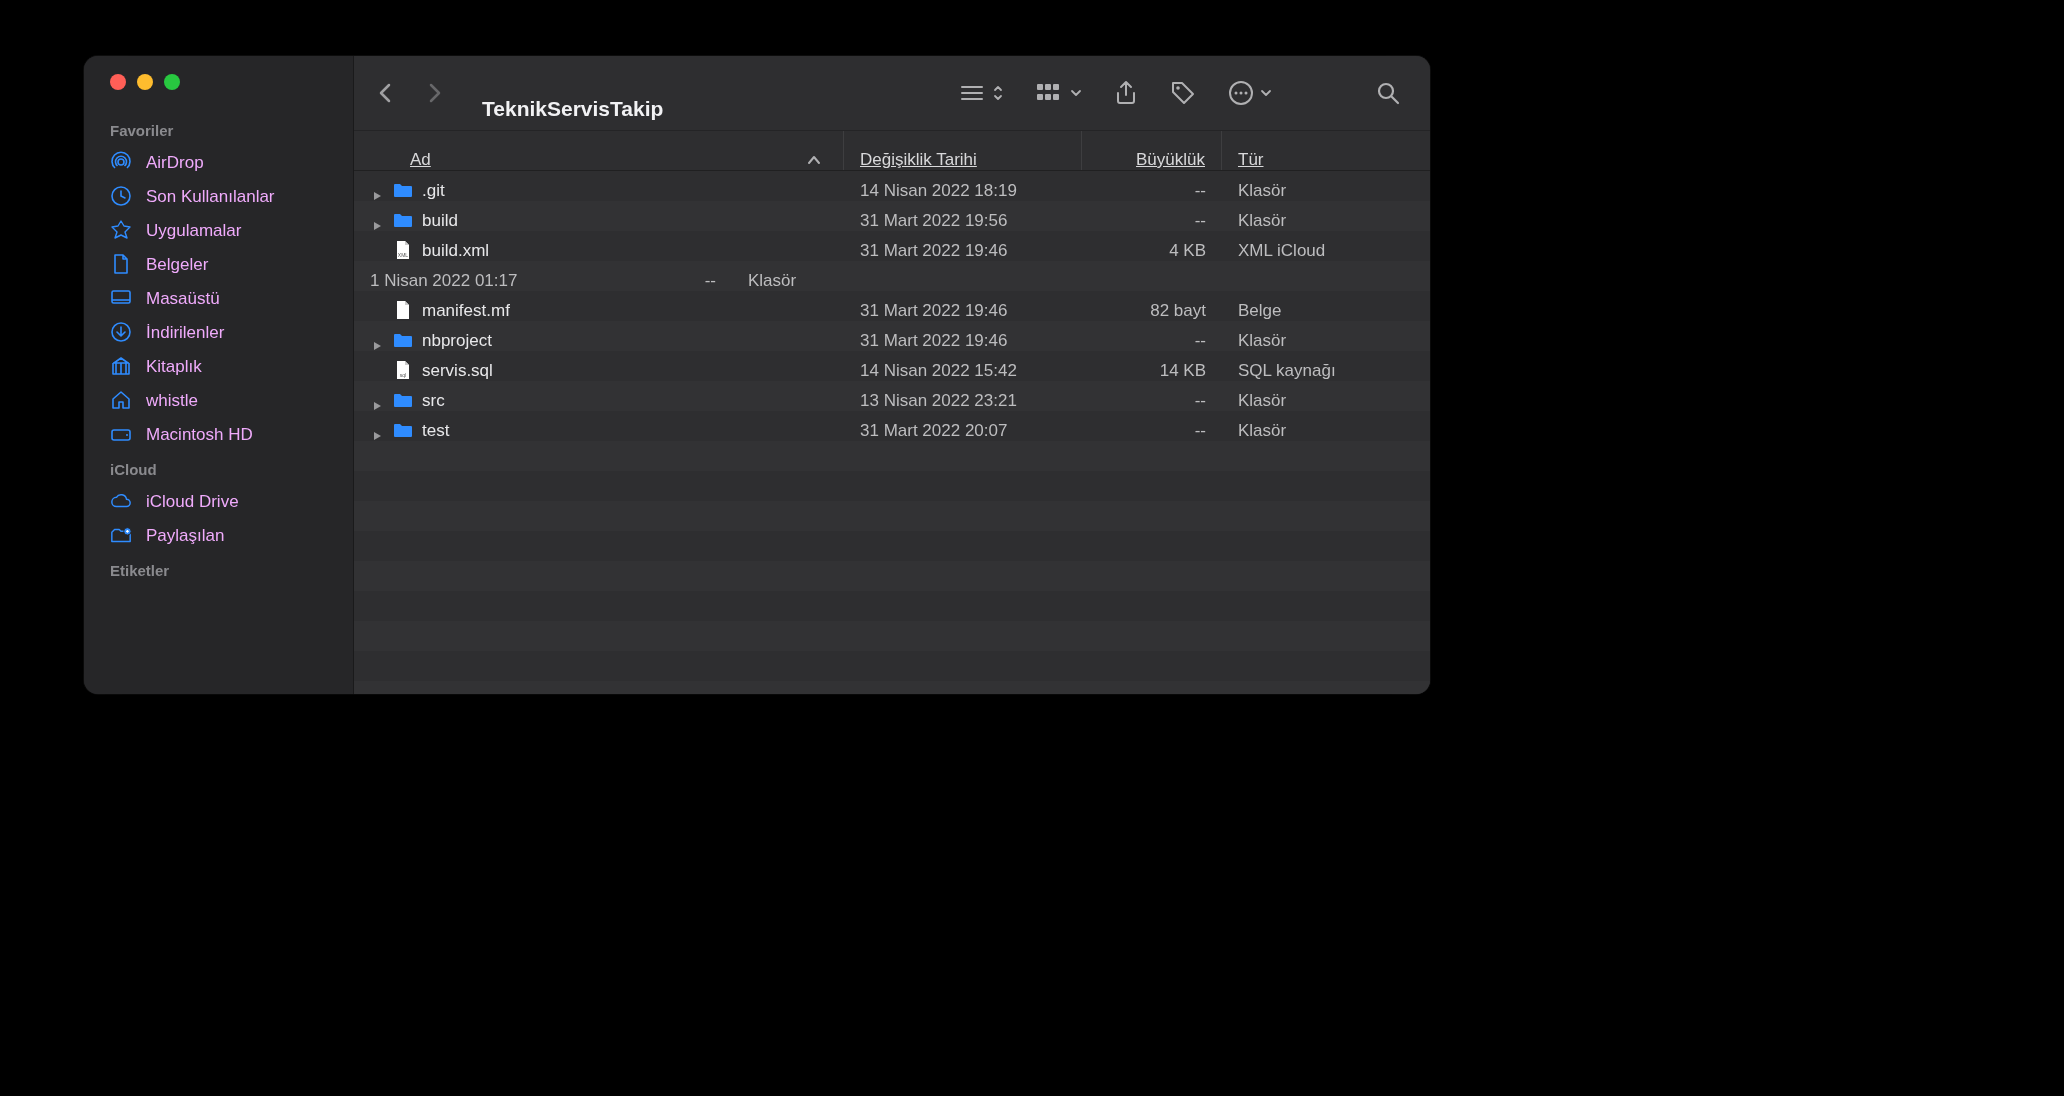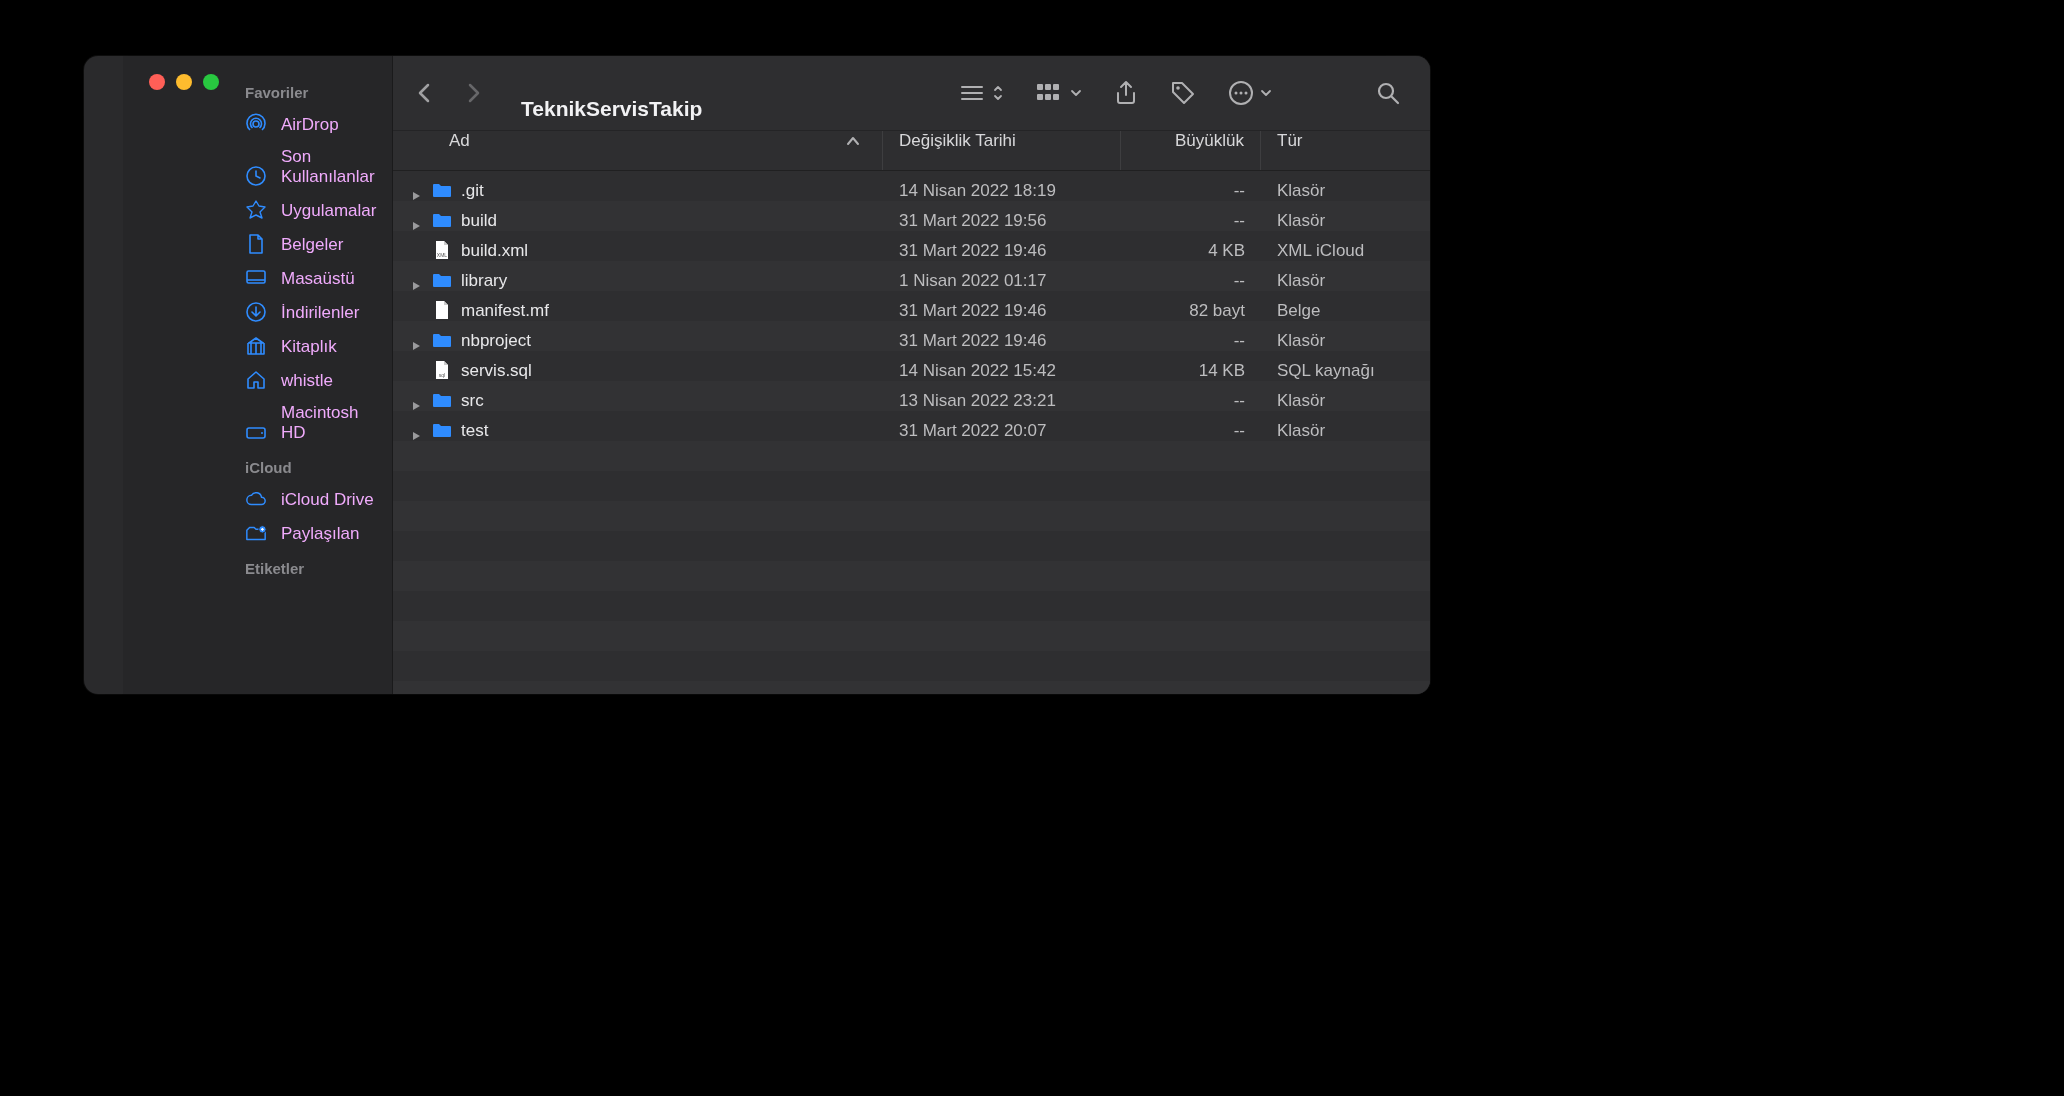--- a/index.html
+++ b/index.html
@@ -28,21 +28,21 @@
       overflow: hidden;
       display: flex;
       box-shadow: 0 20px 60px rgba(0,0,0,0.6), 0 0 0 1px rgba(255,255,255,0.06);
     }
     .sidebar {
       width: 270px;
       background: rgba(38,38,40,0.95);
       border-right: 1px solid rgba(0,0,0,0.3);
       padding-top: 18px;
       display: flex;
-      margin-left: 39px;
+      flex-direction: column;
     }
     .traffic-lights {
       display: flex;
       gap: 11px;
       padding-left: 26px;
       padding-bottom: 22px;
     }
     .traffic-light {
       width: 16px;
       height: 16px;
@@ -129,23 +129,24 @@
       height: 40px;
       align-items: center;
       border-bottom: 1px solid rgba(0,0,0,0.3);
       font-size: 17px;
       color: #d8d8da;
       background: #2e2e30;
     }
     .col {
       padding: 0 16px;
       display: flex;
-      align-items: flex-start;
+      align-items: flex-end;
       border-right: 1px solid rgba(255,255,255,0.08);
       height: 100%;
+      text-decoration: underline;
     }
     .col-name { width: 490px; padding-left: 56px; justify-content: space-between; }
     .col-date { width: 238px; }
     .col-size { width: 140px; justify-content: flex-end; }
     .col-type { flex: 1; border-right: none; }
     .file-list {
       flex: 1;
       overflow: hidden;
     }
     .file-row {
@@ -458,33 +459,20 @@
                 <text x="8" y="17" font-size="5" text-anchor="middle" fill="#555">XML</text>
               </svg>
             </span>
             <span>build.xml</span>
           </div>
           <div class="cell cell-date">31 Mart 2022 19:46</div>
           <div class="cell cell-size">4 KB</div>
           <div class="cell cell-type">XML iCloud</div>
         </div>
         <div class="file-row">
-          <div class="cell cell-name">
-            <span class="disclosure">
-              <svg width="9" height="10" viewBox="0 0 9 10">
-                <path d="M1 1 L8 5 L1 9 Z" fill="currentColor"></path>
-              </svg>
-            </span>
-            <span class="file-icon folder-icon">
-              <svg width="20" height="16" viewBox="0 0 20 16">
-                <path d="M1 3 a1 1 0 0 1 1 -1 h5 l2 2 h9 a1 1 0 0 1 1 1 v9 a1 1 0 0 1 -1 1 h-16 a1 1 0 0 1 -1 -1 z"></path>
-              </svg>
-            </span>
-            <span>library</span>
-          </div>
           <div class="cell cell-date">1 Nisan 2022 01:17</div>
           <div class="cell cell-size">--</div>
           <div class="cell cell-type">Klasör</div>
         </div>
         <div class="file-row">
           <div class="cell cell-name">
             <span class="disclosure"></span>
             <span class="file-icon doc-icon">
               <svg width="16" height="20" viewBox="0 0 16 20">
                 <path d="M2 1 h8 l4 4 v14 h-12 z" fill="#fff"></path>

